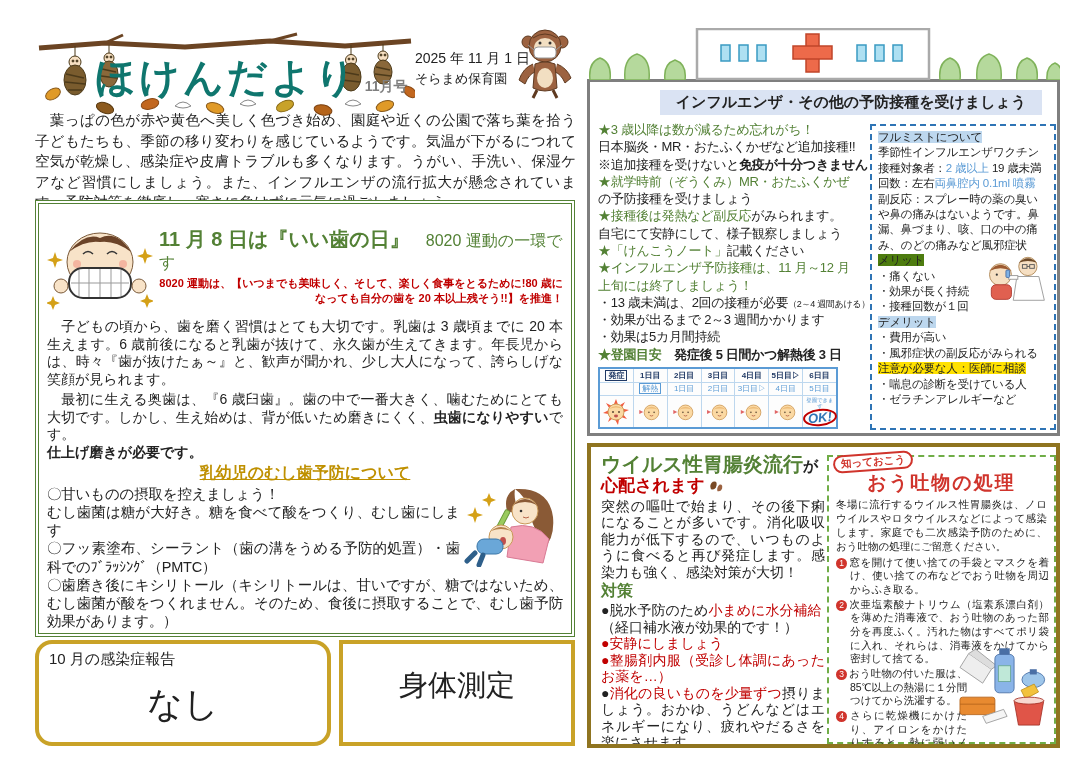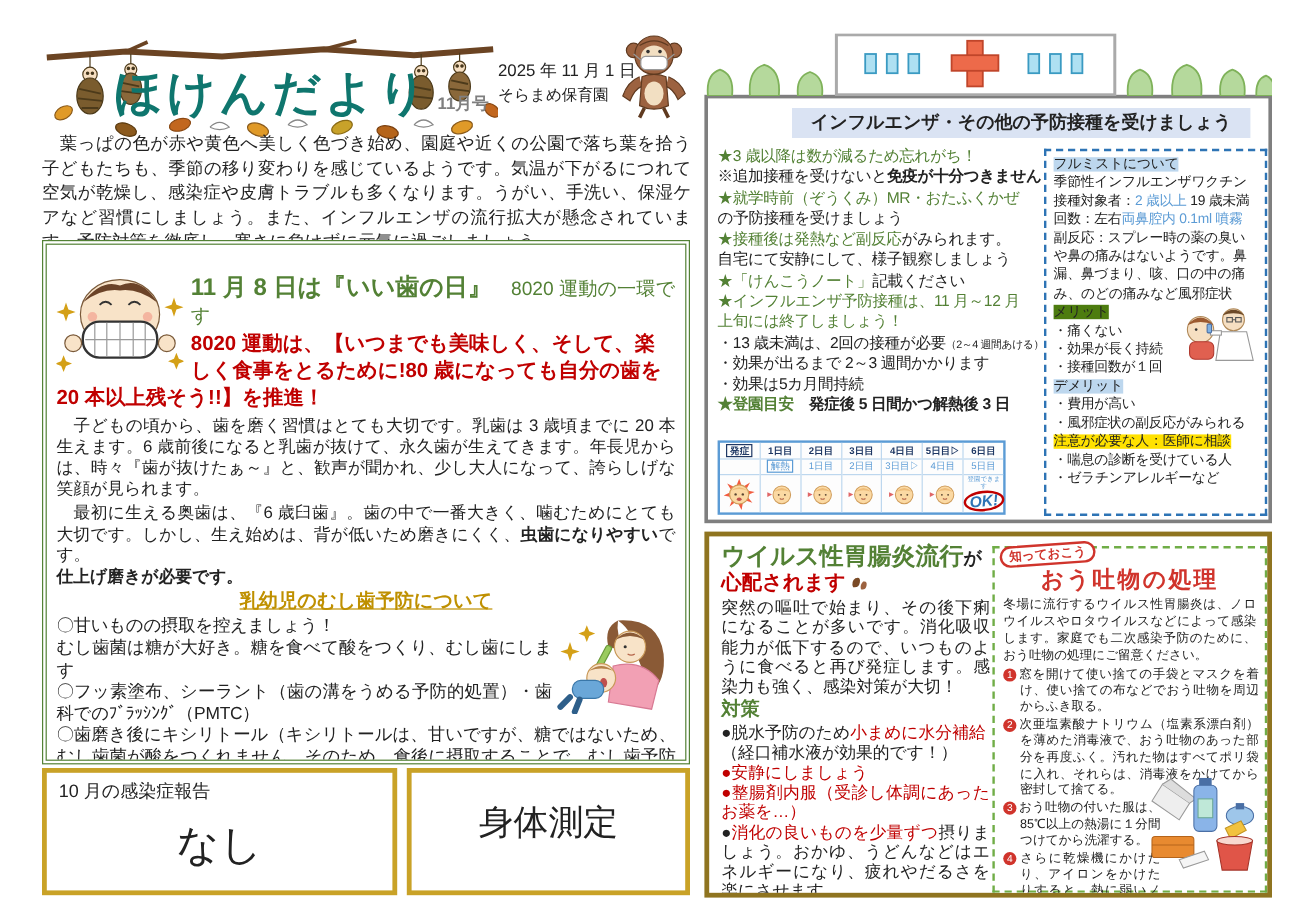--- a/index.html
+++ b/index.html
@@ -17,30 +17,30 @@
   .dateblock{left:415px;top:48px;font-size:14px;line-height:1.5;}
   .dateblock .school{font-size:13px;}
   .intro{left:35px;top:110px;width:541px;margin:0;font-size:14.5px;line-height:1.42;text-align:justify;}
 
   
   .teeth-box{left:35px;top:200px;width:540px;height:437px;border:4px double #538135;
              box-sizing:border-box;padding:22px 8px;overflow:hidden;background:#fff;}
   .boy-ill{float:left;width:106px;height:92px;margin-right:6px;}
   .tt-main{color:#538135;font-weight:bold;font-size:20px;}
   .tt-sub{color:#538135;font-size:16px;}
-  .slogan{color:#c00000;font-weight:bold;font-size:17px;line-height:1.32;margin-top:2px;}
+  .slogan{color:#c00000;font-weight:bold;font-size:11px;line-height:1.32;margin-top:2px;text-align:right;}
   .t-body{clear:both;font-size:14px;line-height:1.25;margin:3px 0 0 0;text-align:justify;}
   .subtitle{text-align:center;color:#bf9000;font-weight:bold;font-size:16px;
             text-decoration:underline;margin:2px 0 1px 0;}
   .mom-ill{float:right;width:100px;height:82px;margin-left:3px;}
   .t-list{font-size:14.5px;line-height:1.25;letter-spacing:-0.2px;text-align:justify;}
 
   
   .gold-box{border:4px solid #c9a227;box-sizing:border-box;background:#fff;padding:6px 10px;}
-  .report-box{left:35px;top:640px;width:296px;height:106px;}
+  .report-box{left:35px;top:640px;width:296px;height:106px;border-radius:17px;}
   .plan-box{left:339px;top:640px;width:236px;height:106px;}
   .box-title{font-size:15px;}
   .box-title.r{font-weight:bold;}
   .box-value1{text-align:center;font-size:35px;margin-top:12px;}
   .box-value2{text-align:center;font-size:29px;margin-top:16px;}
 
   
   .flu-box{left:587px;top:79px;width:473px;height:357px;border:3px solid #7f7f7f;
            box-sizing:border-box;background:#fff;}
   .flu-header{margin:8px 8px 0 70px;width:382px;background:#dae3f3;text-align:center;
@@ -275,20 +275,21 @@
       <rect x="221" y="6" width="13" height="38"></rect>
       <rect x="208" y="18" width="39" height="13"></rect>
     </g>
   </svg>
 
   <div class="abs flu-box">
     <div class="flu-header">インフルエンザ・その他の予防接種を受けましょう</div>
 
     <div class="flu-left">
       <div><span class="g">★3 歳以降は数が減るため忘れがち！</span></div>
+      <div><span>日本脳炎・MR・おたふくかぜなど追加接種!!</span></div>
       <div><span>※追加接種を受けないと</span><span class="bold">免疫が十分つきません</span></div>
       <div><span class="g">★就学時前（ぞうくみ）MR・おたふくかぜ</span></div>
       <div><span>の予防接種を受けましょう</span></div>
       <div><span class="g">★接種後は発熱など副反応</span><span>がみられます。</span></div>
       <div><span>自宅にて安静にして、様子観察しましょう</span></div>
       <div><span class="g">★「けんこうノート」</span><span>記載ください</span></div>
       <div><span class="g">★インフルエンザ予防接種は、11 月～12 月</span></div>
       <div><span class="g">上旬には終了しましょう！</span></div>
       <div><span>・13 歳未満は、2回の接種が必要</span><span class="small">（2～4 週間あける）</span></div>
       <div><span>・効果が出るまで 2～3 週間かかります</span></div>

